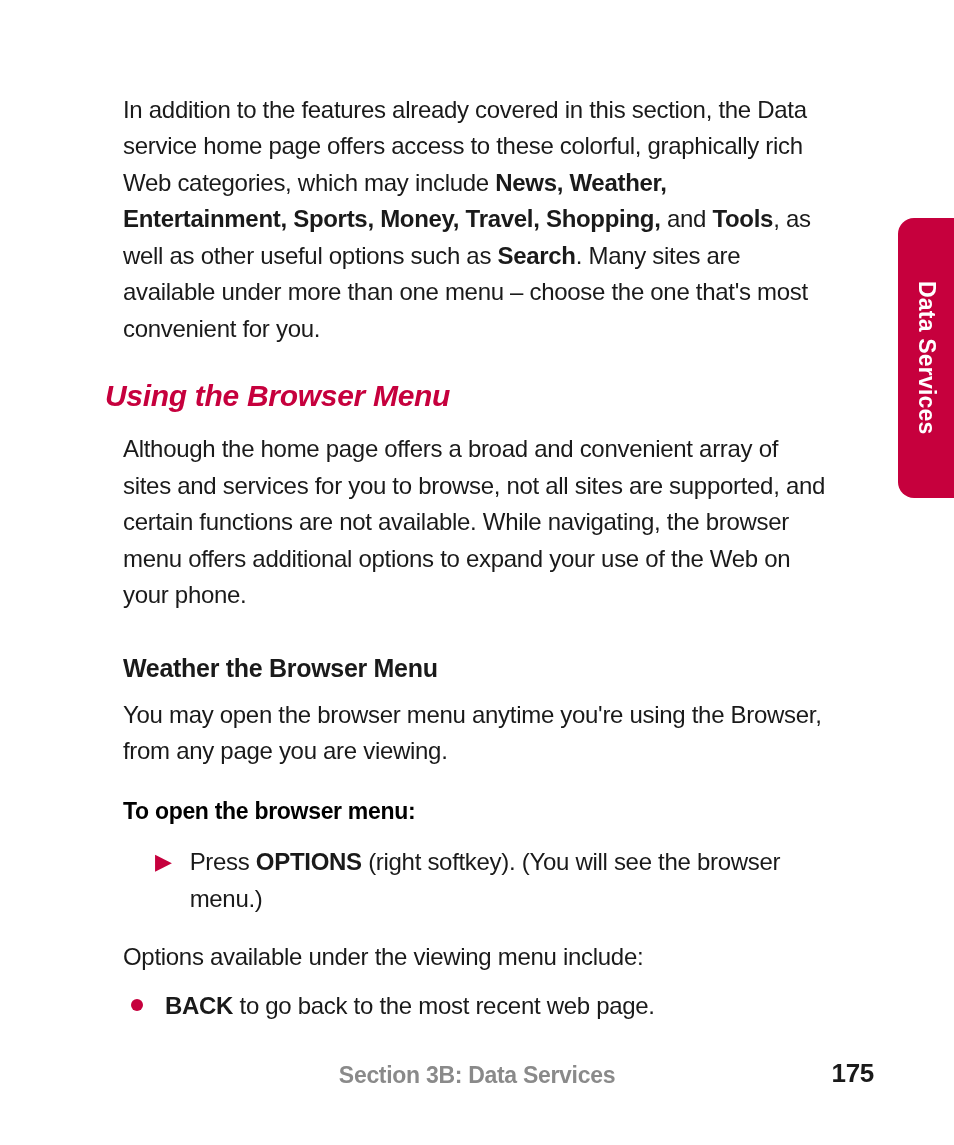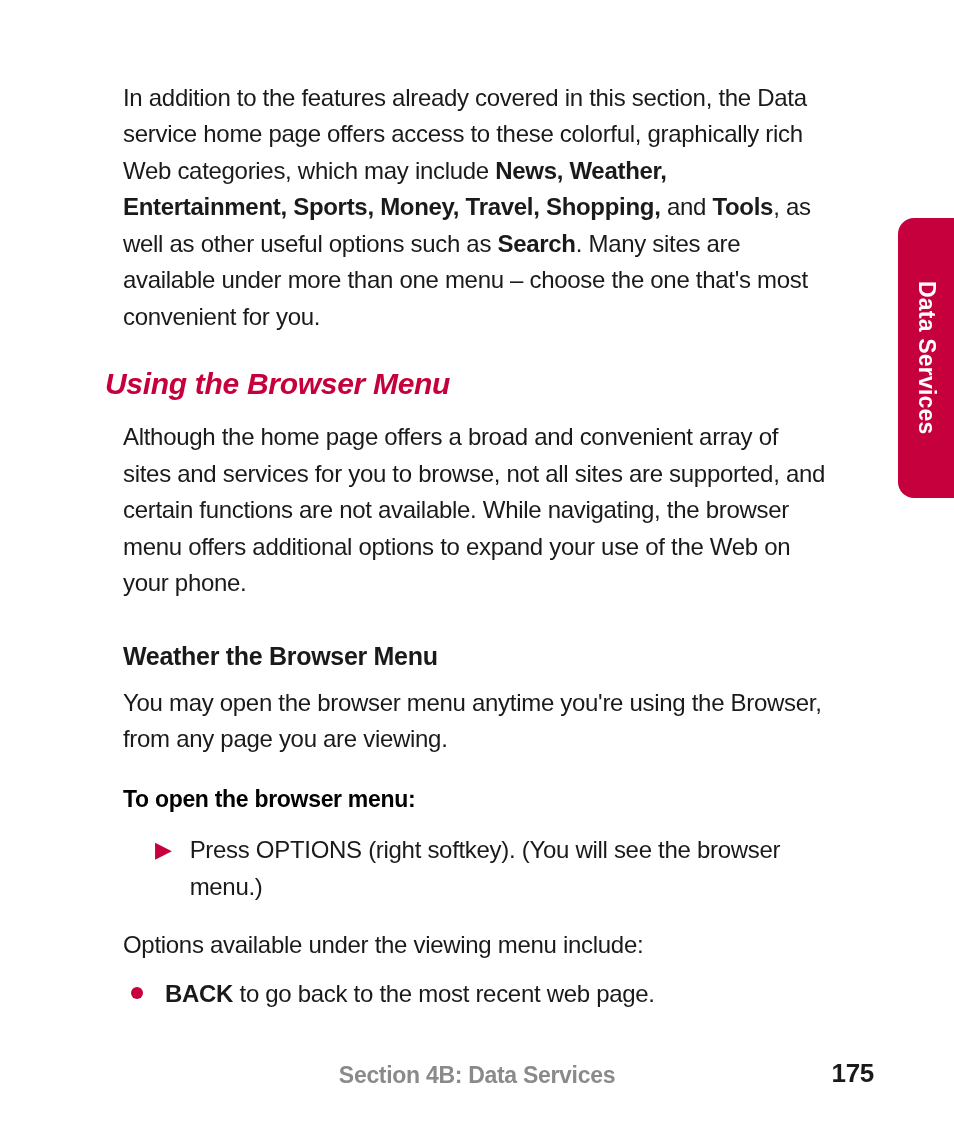--- a/index.html
+++ b/index.html
@@ -14,21 +14,21 @@
   }
   .page {
     position: relative;
     width: 954px;
     height: 1145px;
     box-sizing: border-box;
   }
   .content {
     position: absolute;
     left: 105px;
-    top: 80px;
+    top: 92px;
     width: 725px;
   }
   .body-text {
     font-size: 24px;
     line-height: 1.52;
     margin: 0 0;
     padding-left: 18px;
   }
   .body-text b { font-weight: 700; }
   .section-title {
@@ -62,21 +62,21 @@
     color: #c6003d;
     font-size: 22px;
     line-height: 1.55;
     margin-right: 18px;
     margin-top: 2px;
   }
   .step-row .step-text {
     font-size: 24px;
     line-height: 1.55;
   }
-  .step-row .step-text b { font-weight: 400; text-align: center; }
+  .step-row .step-text b { font-weight: 700; text-align: center; }
   .bullet-row {
     display: flex;
     align-items: flex-start;
     padding-left: 26px;
     margin-top: 12px;
   }
   .bullet-row .dot {
     flex: 0 0 auto;
     width: 12px;
     height: 12px;
@@ -174,17 +174,17 @@
       </span>
     </div>
 
   </div>
 
   <div class="side-tab">
     <span>Data Services</span>
   </div>
 
   <div class="footer">
-    <span class="sect">Section 4B: Data Services</span>
+    <span class="sect">Section 3B: Data Services</span>
   </div>
   <div class="page-num">175</div>
 
 </div>
 
 </body></html>

